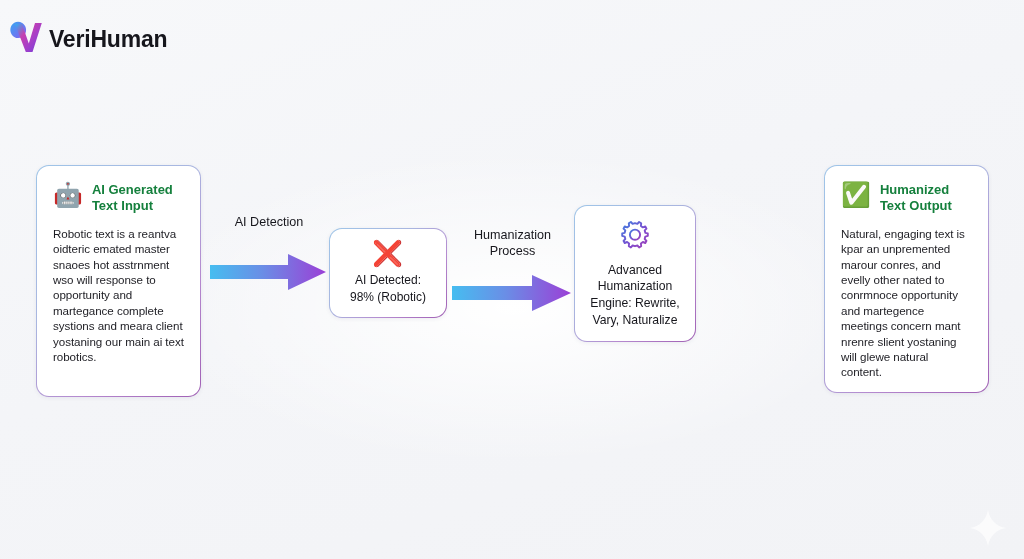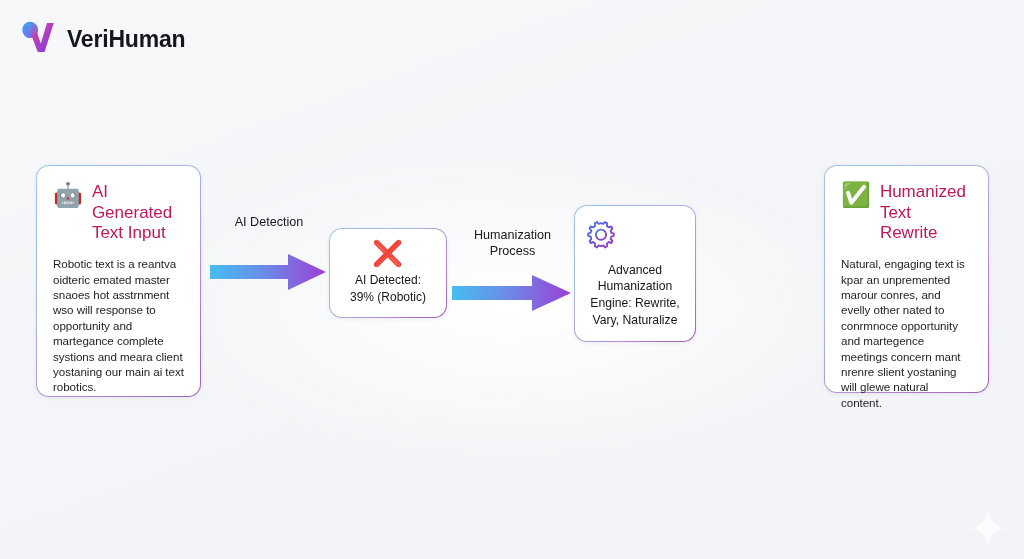--- a/index.html
+++ b/index.html
@@ -33,25 +33,25 @@
     top: 508px;
     width: 40px;
     height: 40px;
     z-index: 1;
     opacity: .75;
   }
 
   
   .brand {
     position: absolute;
-    left: 20px;
+    left: 8px;
     top: 19px;
     display: flex;
     align-items: center;
-    gap: 11px;
+    gap: 5px;
     z-index: 5;
   }
   .brand-logo {
     width: 36px;
     height: 40px;
     display: block;
   }
   .brand-name {
     font-size: 23px;
     font-weight: bold;
@@ -99,23 +99,23 @@
     gap: 9px;
     margin-bottom: 12px;
   }
   .emoji {
     font-size: 24px;
     line-height: 1;
     flex: 0 0 auto;
     margin-top: 1px;
   }
   .card-head-title {
-    font-size: 17px;
-    font-weight: normal;
-    color: #be185d;
+    font-size: 13px;
+    font-weight: bold;
+    color: #15803d;
     line-height: 1.22;
   }
   .card-body-text {
     font-size: 11.6px;
     line-height: 1.33;
     color: #1d1d23;
     letter-spacing: -0.05px;
   }
 
   
@@ -144,20 +144,21 @@
   
   .card-3 {
     left: 574px;
     top: 205px;
     width: 122px;
     height: 137px;
   }
   .card-3 .card-inner {
     display: flex;
     flex-direction: column;
+    align-items: center;
     justify-content: center;
     padding: 10px 7px;
   }
   .gear-icon { width: 34px; height: 34px; margin-bottom: 9px; display: block; }
   .card-3-text {
     font-size: 12.2px;
     line-height: 1.36;
     color: #17171d;
     text-align: center;
   }
@@ -239,21 +240,21 @@
         </linearGradient>
       </defs>
       <path d="M2 14 L80 14 L80 3 L118 21 L80 39 L80 28 L2 28 Z" fill="url(#arrGrad1)"></path>
     </svg>
   </div>
 
   <div class="card card-2">
     <div class="card-inner">
       <span class="x-emoji">❌</span>
       <div class="card-2-text">AI Detected:</div>
-      <div class="card-2-text">39% (Robotic)</div>
+      <div class="card-2-text">98% (Robotic)</div>
     </div>
   </div>
 
   <div class="arrow-group arrow-2">
     <div class="arrow-label">Humanization
 Process</div>
     <svg class="arrow-svg" width="125" height="42" viewBox="0 0 125 42">
       <defs>
         <linearGradient id="arrGrad2" x1="0%" y1="0%" x2="100%" y2="0%">
           <stop offset="0%" stop-color="#46bdf0"></stop>
@@ -288,19 +289,19 @@
       </svg>
       <div class="card-3-text">Advanced Humanization Engine: Rewrite, Vary, Naturalize</div>
     </div>
   </div>
 
 
   <div class="card panel-card card-4">
     <div class="card-inner">
       <div class="card-head">
         <span class="emoji">✅</span>
-        <span class="card-head-title">Humanized Text Rewrite</span>
+        <span class="card-head-title">Humanized Text Output</span>
       </div>
       <div class="card-body-text">Natural, engaging text is kpar an unpremented marour conres, and evelly other nated to conrmnoce opportunity and martegence meetings concern mant nrenre slient yostaning will glewe natural content.</div>
     </div>
   </div>
 
 </div>
 
 </body></html>

